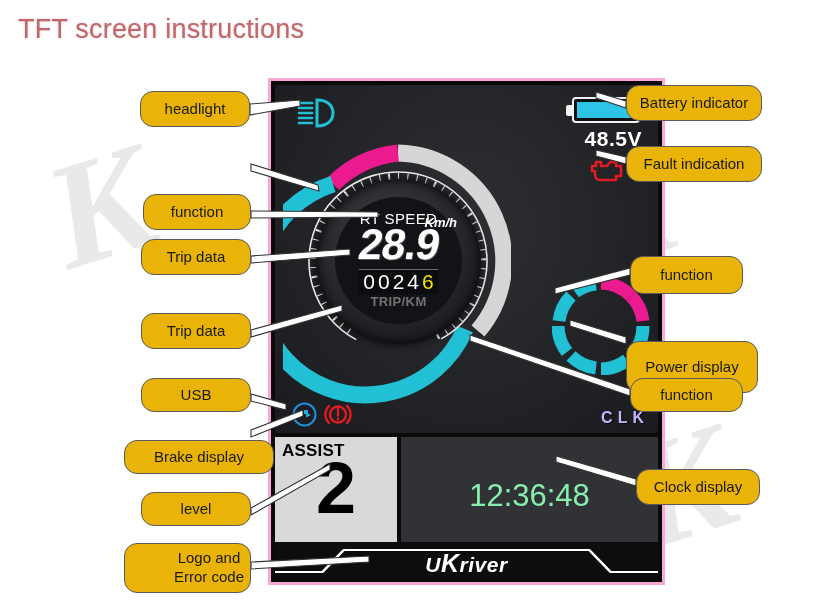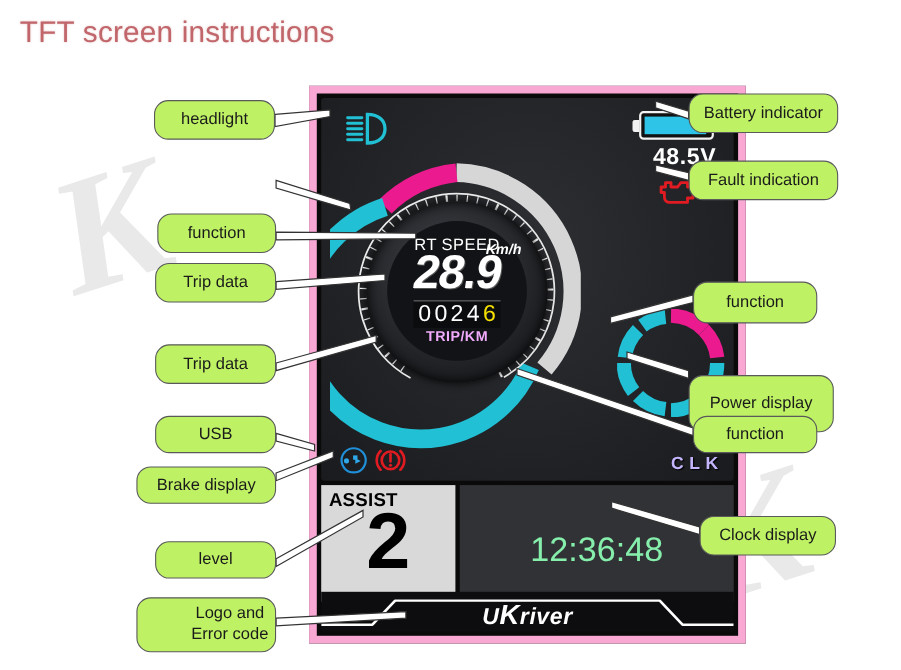--- a/index.html
+++ b/index.html
@@ -26,34 +26,34 @@
     position:absolute; left:18px; top:14px;
     font-size:27px; color:#c1666b; letter-spacing:0.2px;
     font-family:"Liberation Sans", sans-serif;
     text-shadow: 0 0 2px rgba(200,120,120,0.45);
     white-space:nowrap;
   }
 
   
   .callout {
     position:absolute;
-    background:#bef264; border:1.3px solid #5a5a5a; border-radius:13px;
+    background:#eab308; border:1.3px solid #5a5a5a; border-radius:13px;
     display:flex; align-items:center; justify-content:center;
     font-size:15px; color:#1a1a1a; text-align:center; line-height:1.15;
     padding:0 6px; z-index:6;
   }
   .callout.two { line-height:1.25; }
 
   
   .leaders { position:absolute; inset:0; z-index:5; pointer-events:none; }
 
   
   .device {
-    position:absolute; left:281px; top:78px; width:397px; height:507px;
-    background:#0a0a0a; border:7px solid #f9a8d4;
+    position:absolute; left:268px; top:78px; width:397px; height:507px;
+    background:#0a0a0a; border:3px solid #f9a8d4;
     overflow:hidden; z-index:4;
   }
   .panel-top {
     position:absolute; left:4px; top:4px; right:4px; height:348px;
     background:#242528;
     background-image: radial-gradient(ellipse at 50% 40%, #2e2f33 0%, #202124 70%, #1a1b1e 100%);
     border-radius:3px;
   }
 
   
@@ -111,21 +111,21 @@
   .trip-box {
     margin-top:1px; background:#0b0c0e; border-top:1px solid #6c6e72;
     padding:1px 4px; display:flex; gap:3px;
   }
   .trip-d {
     color:#fff; font-size:21px; font-weight:400; line-height:1.05;
     font-family:"Liberation Sans", sans-serif;
   }
   .trip-d.hl { color:#f5e000; }
   .trip-lbl {
-    color:#f0abfc; font-size:13px; font-weight:700; margin-top:0px;
+    color:#737373; font-size:13px; font-weight:700; margin-top:0px;
     letter-spacing:0.4px; font-family:"Liberation Sans", sans-serif;
   }
 
   
   .power { position:absolute; right:8px; top:192px; width:98px; height:98px; }
   .power svg { position:absolute; inset:0; }
   .power-inner {
     position:absolute; left:16px; top:16px; width:66px; height:66px;
     border-radius:50%; background:#131416; border:2.5px solid #fff;
     display:flex; flex-direction:column; align-items:center; justify-content:center;
@@ -245,21 +245,21 @@
   </div>
   <div class="callout" style="left:141px;top:239px;width:110px;height:36px;">
     <span>Trip data</span>
   </div>
   <div class="callout" style="left:141px;top:313px;width:110px;height:36px;">
     <span>Trip data</span>
   </div>
   <div class="callout" style="left:141px;top:378px;width:110px;height:34px;">
     <span>USB</span>
   </div>
-  <div class="callout" style="left:124px;top:424px;width:127px;height:34px;">
+  <div class="callout" style="left:124px;top:440px;width:150px;height:34px;">
     <span>Brake display</span>
   </div>
   <div class="callout" style="left:141px;top:492px;width:110px;height:34px;">
     <span>level</span>
   </div>
   <div class="callout two" style="left:124px;top:543px;width:127px;height:50px;white-space:pre-line;justify-content:flex-end;">
     <span>Logo and
 Error code</span>
   </div>
 

